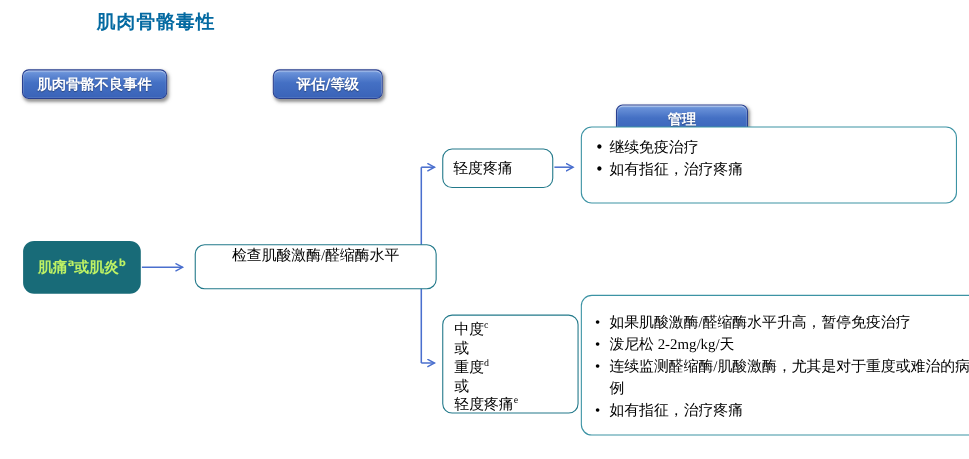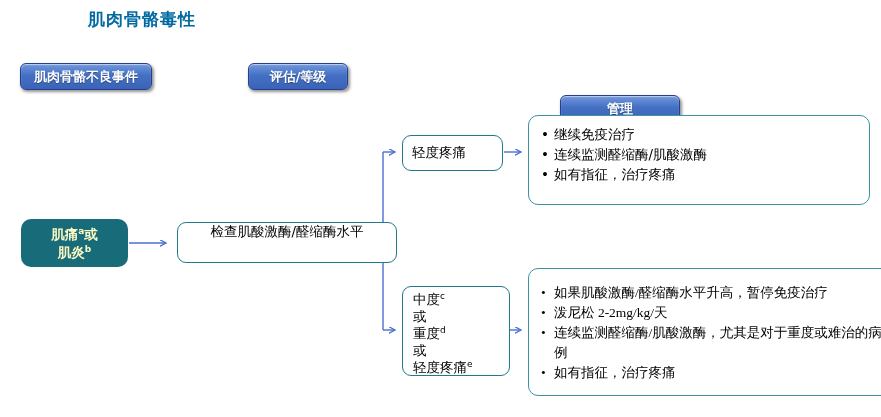--- a/index.html
+++ b/index.html
@@ -42,67 +42,68 @@
   .hdr-btn.b2 { left: 248px; top: 63px; width: 100px; }
   .hdr-btn.b3 { left: 560px; top: 63px; width: 120px; margin-top: 32px; }
 
   
   .event-box {
     position: absolute;
     left: 21px; top: 219px; width: 107px; height: 48px;
     background: #186b78;
     border-radius: 10px;
     display: flex;
-    flex-direction: column;
+    flex-direction: row;
     align-items: center;
     justify-content: center;
-    color: #fef9c3;
+    color: #bef264;
     font-weight: 700;
     font-size: 13.5px;
     line-height: 18px;
     text-align: center;
   }
   .event-box sup, .grade-box sup { font-size: 9px; line-height: 0; }
 
   
   .wbox {
     position: absolute;
     background: #ffffff;
     border: 1.8px solid #22798a;
     border-radius: 9px;
     box-sizing: border-box;
     font-size: 13.5px;
     color: #000000;
+    font-family: Liberation Serif, serif;
   }
   .assess-box {
     left: 177px; top: 222px; width: 220px; height: 41px;
     display: flex; justify-content: center;
     text-align: center;
   }
   .mild-box {
     left: 402px; top: 135px; width: 101px; height: 36px;
     display: flex; align-items: center;
     padding-left: 9px;
   }
   .grade-box {
-    left: 402px; top: 286px; width: 108px; height: 90px;
+    left: 402px; top: 286px; width: 124px; height: 90px;
     padding: 4px 4px 0 10px;
     line-height: 17px;
   }
   .grade-box .gline { white-space: nowrap; }
 
   
   .mgmt-box {
     position: absolute;
     background: #ffffff;
     border: 1.5px solid #3c93a4;
     border-radius: 10px;
     box-sizing: border-box;
   }
-  .mgmt1 { left: 528px; top: 115px; width: 342px; height: 90px; padding: 8px 8px 0 10px; }
+  .mgmt1 { left: 528px; top: 115px; width: 342px; height: 70px; padding: 8px 8px 0 10px; }
   .mgmt2 { left: 528px; top: 268px; width: 364px; height: 128px; padding: 14px 8px 0 10px; font-family: Liberation Serif, serif; }
   .mgmt-box ul { margin: 0; padding: 0; list-style: none; }
   .mgmt-box li {
     position: relative;
     padding-left: 15px;
     font-size: 13.5px;
     line-height: 20px;
     color: #000000;
   }
   .mgmt-box li::before {
@@ -164,21 +165,20 @@
     <div class="gline"><span>中度</span><sup>c</sup></div>
     <div class="gline"><span>或</span></div>
     <div class="gline"><span>重度</span><sup>d</sup></div>
     <div class="gline"><span>或</span></div>
     <div class="gline"><span>轻度疼痛</span><sup>e</sup></div>
   </div>
 
   <div class="mgmt-box mgmt1">
     <ul>
       <li>继续免疫治疗</li>
-      <li>连续监测醛缩酶/肌酸激酶</li>
       <li>如有指征，治疗疼痛</li>
     </ul>
   </div>
 
   <div class="mgmt-box mgmt2">
     <ul>
       <li>如果肌酸激酶/醛缩酶水平升高，暂停免疫治疗</li>
       <li>泼尼松 2-2mg/kg/天</li>
       <li>连续监测醛缩酶/肌酸激酶，尤其是对于重度或难治的病例</li>
       <li>如有指征，治疗疼痛</li>

